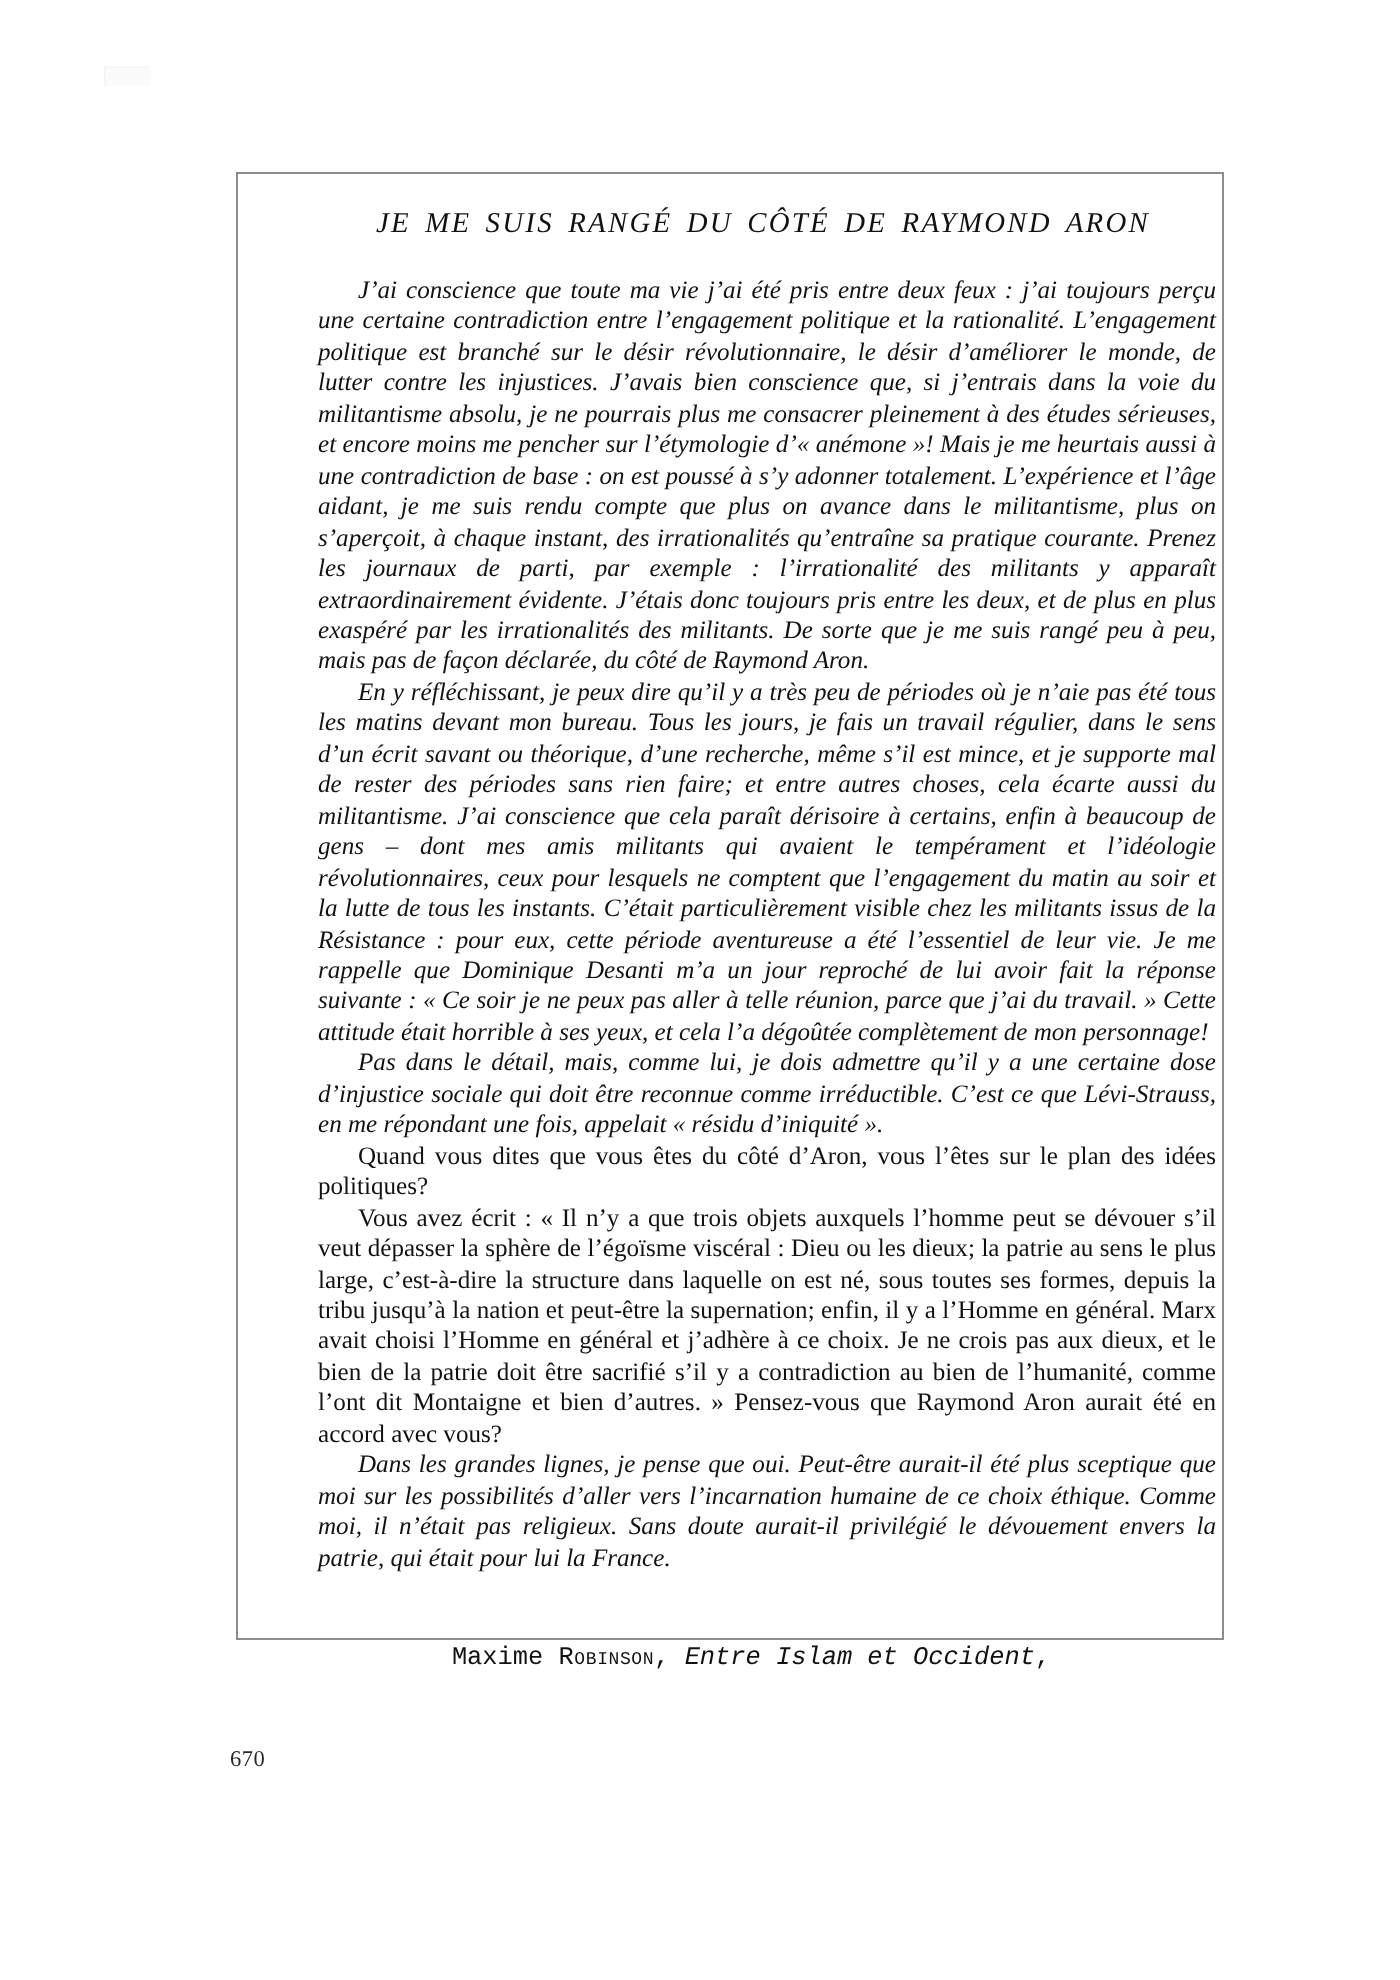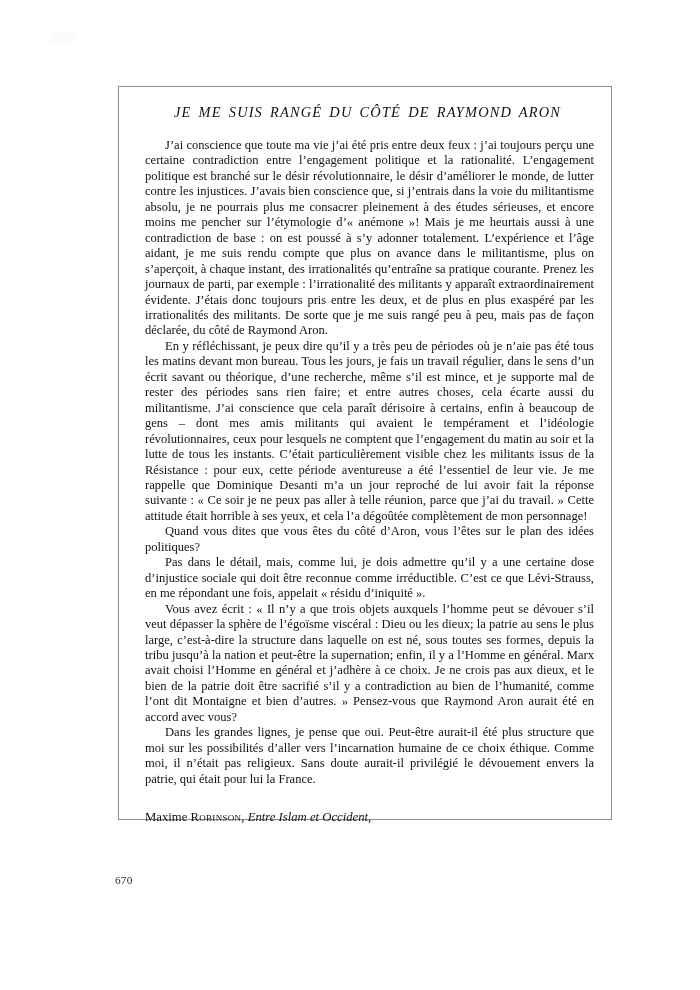--- a/index.html
+++ b/index.html
@@ -37,21 +37,21 @@
     left: 118px;
     top: 86px;
     width: 494px;
     height: 734px;
     border: 1px solid #8d8d8d;
     box-sizing: border-box;
   }
 
   .text-column {
     position: absolute;
-    left: 145px;
+    left: 159px;
     top: 104px;
     width: 449px;
     box-sizing: border-box;
   }
 
   .doc-title {
     font-style: italic;
     font-size: 14.4px;
     letter-spacing: 1.15px;
     word-spacing: 2.4px;
@@ -64,29 +64,30 @@
 
   p.para {
     margin: 0;
     text-align: justify;
     text-justify: inter-word;
     font-size: 12.55px;
     line-height: 15.45px;
     text-indent: 20px;
     hyphens: manual;
   }
-  p.ital { }
+  p.ital { font-style: italic; }
   p.roman { font-style: normal; }
 
   .attribution {
-    margin-top: 22px;
-    text-align: left;
+    margin-top: 34px;
+    text-align: center;
     font-size: 12.7px;
     line-height: 16.2px;
     padding-right: 16px;
+    font-family: Liberation Mono, monospace;
   }
   .attribution .line { display: block; white-space: nowrap; }
   .attribution .smallcaps {
     font-variant: small-caps;
     letter-spacing: .3px;
   }
   .attribution .work { font-style: italic; }
 
   .folio {
     position: absolute;
@@ -105,27 +106,27 @@
 <div class="page-frame"></div>
 
 <div class="text-column">
 
   <h1 class="doc-title">JE ME SUIS RANGÉ DU CÔTÉ DE RAYMOND ARON</h1>
 
   <p class="para ital">J’ai conscience que toute ma vie j’ai été pris entre deux feux : j’ai toujours perçu une certaine contradiction entre l’engagement politique et la rationalité. L’engagement politique est branché sur le désir révolutionnaire, le désir d’améliorer le monde, de lutter contre les injustices. J’avais bien conscience que, si j’entrais dans la voie du militantisme absolu, je ne pourrais plus me consacrer pleinement à des études sérieuses, et encore moins me pencher sur l’étymologie d’« anémone »! Mais je me heurtais aussi à une contradiction de base : on est poussé à s’y adonner totalement. L’expérience et l’âge aidant, je me suis rendu compte que plus on avance dans le militantisme, plus on s’aperçoit, à chaque instant, des irrationalités qu’entraîne sa pratique courante. Prenez les journaux de parti, par exemple : l’irrationalité des militants y apparaît extraordinairement évidente. J’étais donc toujours pris entre les deux, et de plus en plus exaspéré par les irrationalités des militants. De sorte que je me suis rangé peu à peu, mais pas de façon déclarée, du côté de Raymond Aron.</p>
 
   <p class="para ital">En y réfléchissant, je peux dire qu’il y a très peu de périodes où je n’aie pas été tous les matins devant mon bureau. Tous les jours, je fais un travail régulier, dans le sens d’un écrit savant ou théorique, d’une recherche, même s’il est mince, et je supporte mal de rester des périodes sans rien faire; et entre autres choses, cela écarte aussi du militantisme. J’ai conscience que cela paraît dérisoire à certains, enfin à beaucoup de gens – dont mes amis militants qui avaient le tempérament et l’idéologie révolutionnaires, ceux pour lesquels ne comptent que l’engagement du matin au soir et la lutte de tous les instants. C’était particulièrement visible chez les militants issus de la Résistance : pour eux, cette période aventureuse a été l’essentiel de leur vie. Je me rappelle que Dominique Desanti m’a un jour reproché de lui avoir fait la réponse suivante : « Ce soir je ne peux pas aller à telle réunion, parce que j’ai du travail. » Cette attitude était horrible à ses yeux, et cela l’a dégoûtée complètement de mon personnage!</p>
 
+  <p class="para ital">Pas dans le détail, mais, comme lui, je dois admettre qu’il y a une certaine dose d’injustice sociale qui doit être reconnue comme irréductible. C’est ce que Lévi-Strauss, en me répondant une fois, appelait « résidu d’iniquité ».</p>
+
   <p class="para roman">Quand vous dites que vous êtes du côté d’Aron, vous l’êtes sur le plan des idées politiques?</p>
-
-  <p class="para ital">Pas dans le détail, mais, comme lui, je dois admettre qu’il y a une certaine dose d’injustice sociale qui doit être reconnue comme irréductible. C’est ce que Lévi-Strauss, en me répondant une fois, appelait « résidu d’iniquité ».</p>
 
   <p class="para roman">Vous avez écrit : « Il n’y a que trois objets auxquels l’homme peut se dévouer s’il veut dépasser la sphère de l’égoïsme viscéral : Dieu ou les dieux; la patrie au sens le plus large, c’est-à-dire la structure dans laquelle on est né, sous toutes ses formes, depuis la tribu jusqu’à la nation et peut-être la supernation; enfin, il y a l’Homme en général. Marx avait choisi l’Homme en général et j’adhère à ce choix. Je ne crois pas aux dieux, et le bien de la patrie doit être sacrifié s’il y a contradiction au bien de l’humanité, comme l’ont dit Montaigne et bien d’autres. » Pensez-vous que Raymond Aron aurait été en accord avec vous?</p>
 
-  <p class="para ital">Dans les grandes lignes, je pense que oui. Peut-être aurait-il été plus structure que moi sur les possibilités d’aller vers l’incarnation humaine de ce choix éthique. Comme moi, il n’était pas religieux. Sans doute aurait-il privilégié le dévouement envers la patrie, qui était pour lui la France.</p>
+  <p class="para ital">Dans les grandes lignes, je pense que oui. Peut-être aurait-il été plus sceptique que moi sur les possibilités d’aller vers l’incarnation humaine de ce choix éthique. Comme moi, il n’était pas religieux. Sans doute aurait-il privilégié le dévouement envers la patrie, qui était pour lui la France.</p>
 
   <div class="attribution">
     <span class="line"><span>Maxime</span><span>&nbsp;</span><span class="smallcaps">Robinson</span><span>, </span><span class="work">Entre Islam et Occident</span><span>,</span></span>
   </div>
 
 </div>
 
 <div class="folio">670</div>
 
 </body></html>

